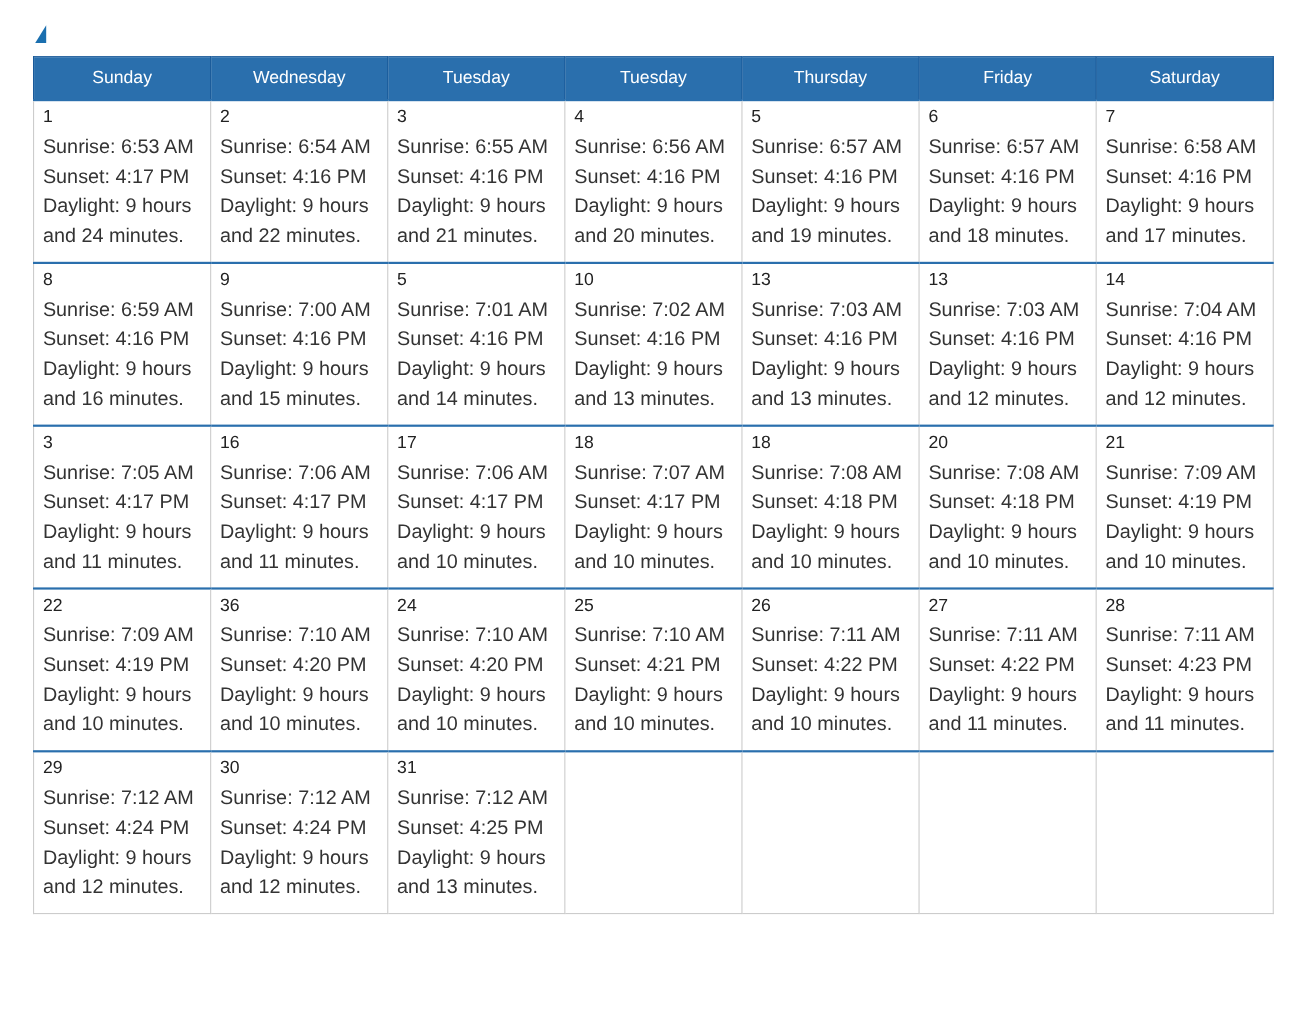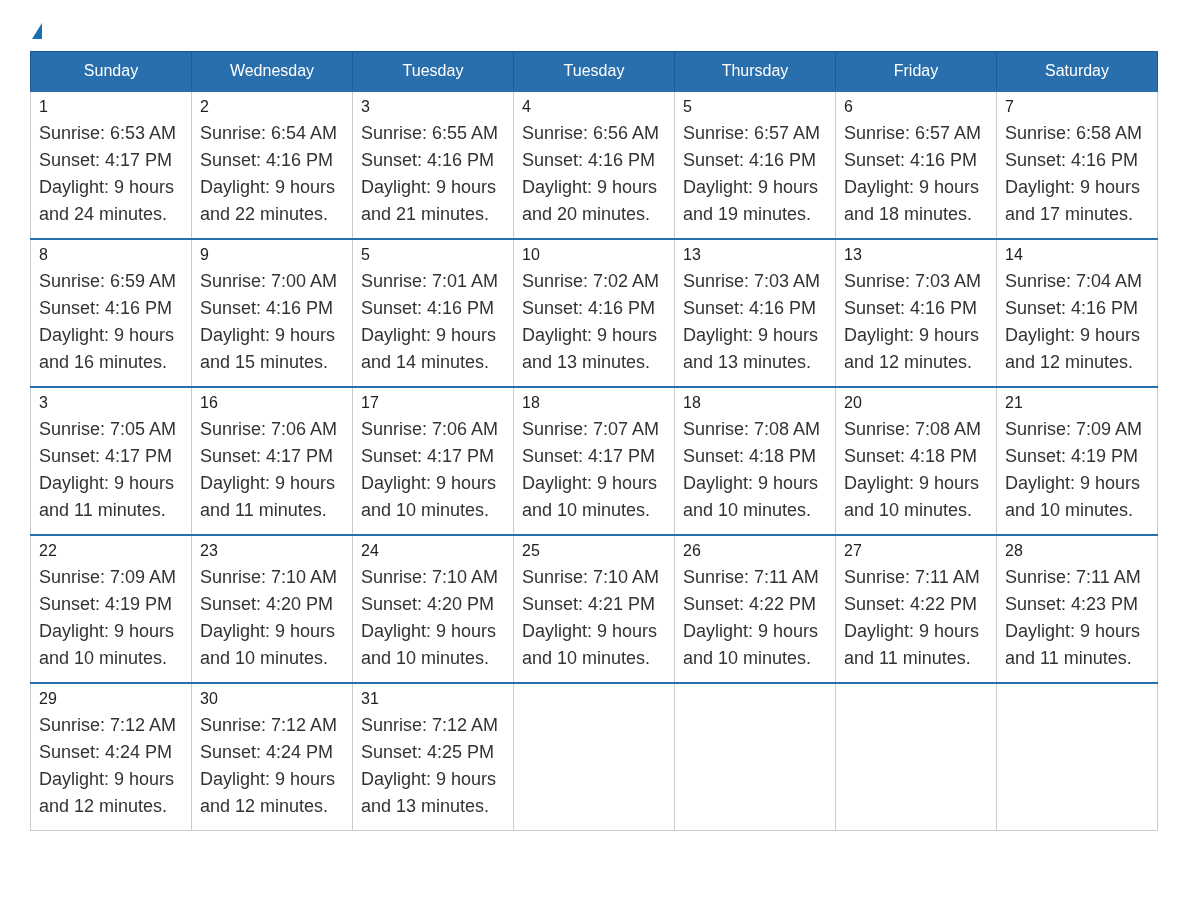--- a/index.html
+++ b/index.html
@@ -229,21 +229,21 @@
           <span class="day-number">21</span>
           <span class="day-info">Sunrise: 7:09 AM<br>Sunset: 4:19 PM<br>Daylight: 9 hours and 10 minutes.</span>
         </td>
       </tr>
       <tr>
         <td>
           <span class="day-number">22</span>
           <span class="day-info">Sunrise: 7:09 AM<br>Sunset: 4:19 PM<br>Daylight: 9 hours and 10 minutes.</span>
         </td>
         <td>
-          <span class="day-number">23</span>
+          <span class="day-number">36</span>
           <span class="day-info">Sunrise: 7:10 AM<br>Sunset: 4:20 PM<br>Daylight: 9 hours and 10 minutes.</span>
         </td>
         <td>
           <span class="day-number">24</span>
           <span class="day-info">Sunrise: 7:10 AM<br>Sunset: 4:20 PM<br>Daylight: 9 hours and 10 minutes.</span>
         </td>
         <td>
           <span class="day-number">25</span>
           <span class="day-info">Sunrise: 7:10 AM<br>Sunset: 4:21 PM<br>Daylight: 9 hours and 10 minutes.</span>
         </td>

